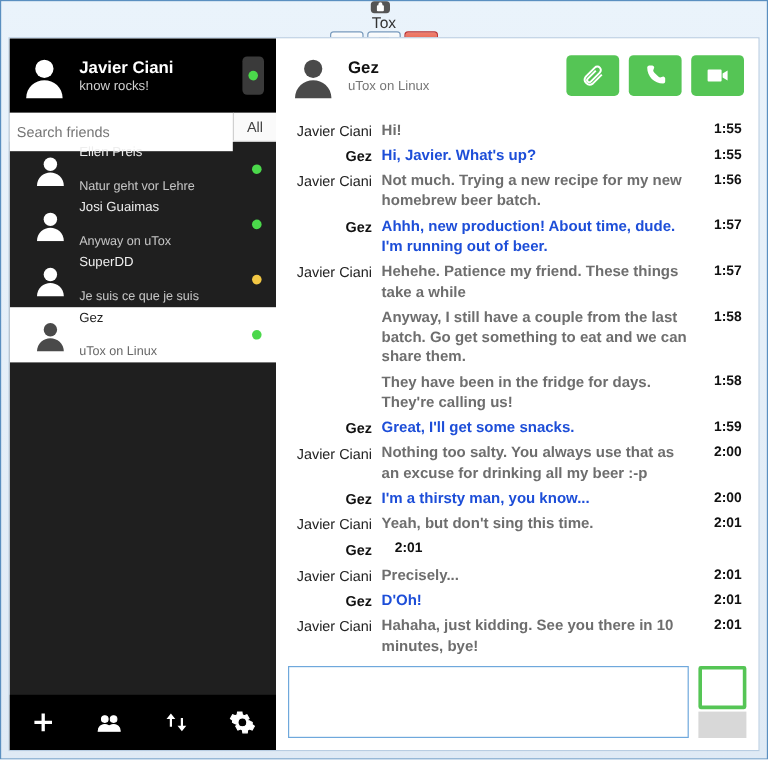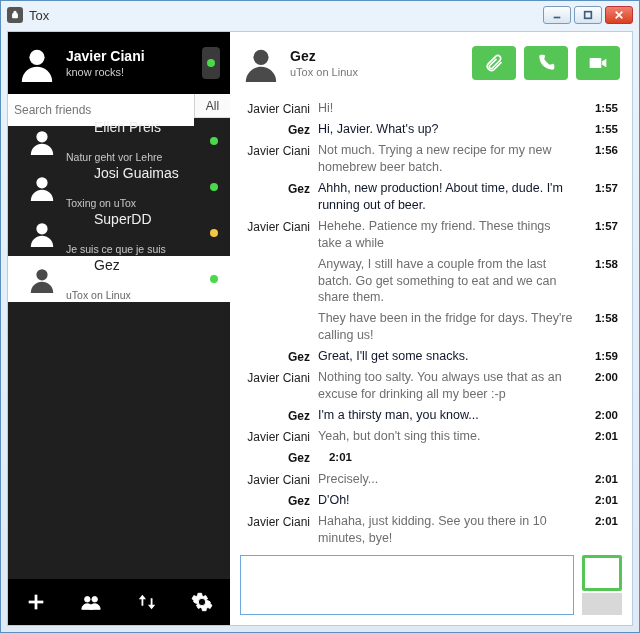--- a/index.html
+++ b/index.html
@@ -1,19 +1,19 @@
 <!DOCTYPE html>
 <html><head>
 <meta charset="utf-8">
 <style>
   * { box-sizing: border-box; }
   html, body { margin:0; padding:0; font-family: Arial, Helvetica, sans-serif; font-size:12px; color:#333; }
   .window { width:640px; height:633px; background:linear-gradient(#eaf3fb,#dfeaf5); border:1px solid #5a8fc0; position:relative; }
   
-  .titlebar { height:28px; display:flex; align-items:center; padding:0 6px; }
+  .titlebar { height:28px; display:flex; align-items:center; padding:0 6px;flex-direction:column; }
   .title-icon { width:16px; height:16px; background:#555; border-radius:3px; display:flex; align-items:center; justify-content:center; margin-right:6px;}
   .title-icon svg { width:10px; height:10px; fill:#fff;}
   .title-text { flex:1; font-size:13px; color:#333; }
   .win-btns { display:flex; gap:3px; }
   .win-btn { width:28px; height:18px; border:1px solid #7a9bbd; background:linear-gradient(#fdfdfd,#d9e6f2); border-radius:3px; display:flex; align-items:center; justify-content:center; font-size:10px; color:#3a5d80;}
   .win-btn.close { background:linear-gradient(#f08070,#d94020); border-color:#b33; color:#fff;}
   .win-btn svg { width:10px; height:10px; stroke:#3a5d80; stroke-width:2; fill:none;}
   .win-btn.close svg { stroke:#fff; }
   
   .client { position:absolute; top:30px; left:6px; right:6px; bottom:6px; background:#fff; border:1px solid #b8cde2; display:flex; overflow:hidden;}
@@ -28,46 +28,46 @@
   .dot { width:8px; height:8px; border-radius:50%; background:#4bd84b;}
   .search-row { display:flex; height:24px; background:#fff; color:#000; align-items:stretch; border-bottom:1px solid #dcdcdc;}
   .search-row input { flex:1; border:none; outline:none; padding:16px 6px; font-size:12px; color:#888;}
   .search-all { width:36px; border-left:1px solid #d0d0d0; display:flex; align-items:center; justify-content:center; font-size:12px; color:#444; background:#fafafa;}
   .friends { flex:1; overflow:auto;}
   .friend { height:46px; display:flex; align-items:center; padding:0 12px 0 20px; gap:10px; color:#eee; cursor:pointer;}
   .friend.selected { background:#fff; color:#222;}
   .friend .av { width:28px; height:28px;}
   .friend .av svg { width:28px; height:28px;}
   .friend .txt { flex:1; min-width:0;}
-  .friend .txt .fn { font-size:14px;margin-left:28px;}
+  .friend .txt .fn { font-size:11px;}
   .friend .txt .fs { font-size:10.5px; opacity:.8; margin-top:16px; white-space:nowrap; overflow:hidden; text-overflow:ellipsis;}
   .friend.selected .txt .fs { color:#666; opacity:1;}
   .friend .sdot { width:8px; height:8px; border-radius:50%;}
   .sidebar-bottom { height:46px; background:#000; display:flex; align-items:center; justify-content:space-around;}
   .sb-btn { width:30px; height:30px; display:flex; align-items:center; justify-content:center; color:#fff;}
   .sb-btn svg { width:22px; height:22px; fill:#fff; stroke:#fff;}
   
   .chat { flex:1; display:flex; flex-direction:column; background:#fff;}
   .chat-header { height:62px; display:flex; align-items:center; padding:0 12px; gap:10px;}
   .chat-header .av { width:38px; height:38px;}
   .chat-header .av svg{width:38px;height:38px;}
   .chat-header .ct .cn { font-size:14px; font-weight:bold; color:#111;}
   .chat-header .ct .cs { font-size:11px; color:#777; margin-top:2px;}
   .call-btns { margin-left:auto; display:flex; gap:8px;}
   .gbtn { width:44px; height:34px; background:#55c555; border-radius:4px; display:flex; align-items:center; justify-content:center;}
   .gbtn svg { width:20px; height:20px; fill:#fff;}
   .messages { flex:1; overflow:auto; padding:4px 14px 4px 0;}
   .msg { display:flex; align-items:flex-start; padding:2px 0; line-height:1.35;}
   .msg .who { width:88px; text-align:right; font-size:12px; padding-right:8px; padding-top:1px;}
-  .msg .body { flex:1; font-size:12.5px; padding-right:8px;}
+  .msg .body { flex:1; font-size:12.5px; padding-right:8px;font-weight:bold;}
   .msg .time { width:34px; font-size:11.5px; color:#111; font-weight:bold; text-align:right; padding-top:1px;}
   .msg.mine .who { color:#222; }
   .msg.mine .body { color:#6e6e6e;}
   .msg.other .who { color:#111; font-weight:bold;}
-  .msg.other .body { color:#0f172a; font-weight:normal;}
+  .msg.other .body { color:#1d4ed8; font-weight:bold;}
   .compose { height:78px; border-top:0; padding:8px 10px 10px 10px; display:flex; gap:8px;}
   .compose textarea { flex:1; resize:none; border:1px solid #6fa8dc; outline:none; padding:6px; font-family:inherit; font-size:13px;}
   .send-col { width:40px; display:flex; flex-direction:column;}
   .send-btn { flex:0 0 36px; border:3px solid #55c555; background:#fff; border-radius:2px;}
   .send-col .filler { flex:1; background:#d8d8d8; margin-top:2px;}
 </style>
 </head>
 <body>
 
 <div class="window">
@@ -134,21 +134,21 @@
             </div>
             <div class="sdot" style="background:#4bd84b"></div>
           </div>
           <div class="friend">
             <div class="av"><svg viewBox="0 0 40 40">
                 <circle cx="20" cy="14" r="8" fill="#fff"></circle>
                 <path d="M4 40c0-10 8-16 16-16s16 6 16 16z" fill="#fff"></path>
               </svg></div>
             <div class="txt">
               <div class="fn">Josi Guaimas</div>
-              <div class="fs">Toxing on uTox</div>
+              <div class="fs">Anyway on uTox</div>
             </div>
             <div class="sdot" style="background:#4bd84b"></div>
           </div>
           <div class="friend">
             <div class="av"><svg viewBox="0 0 40 40">
                 <circle cx="20" cy="14" r="8" fill="#fff"></circle>
                 <path d="M4 40c0-10 8-16 16-16s16 6 16 16z" fill="#fff"></path>
               </svg></div>
             <div class="txt">
               <div class="fn">SuperDD</div>

